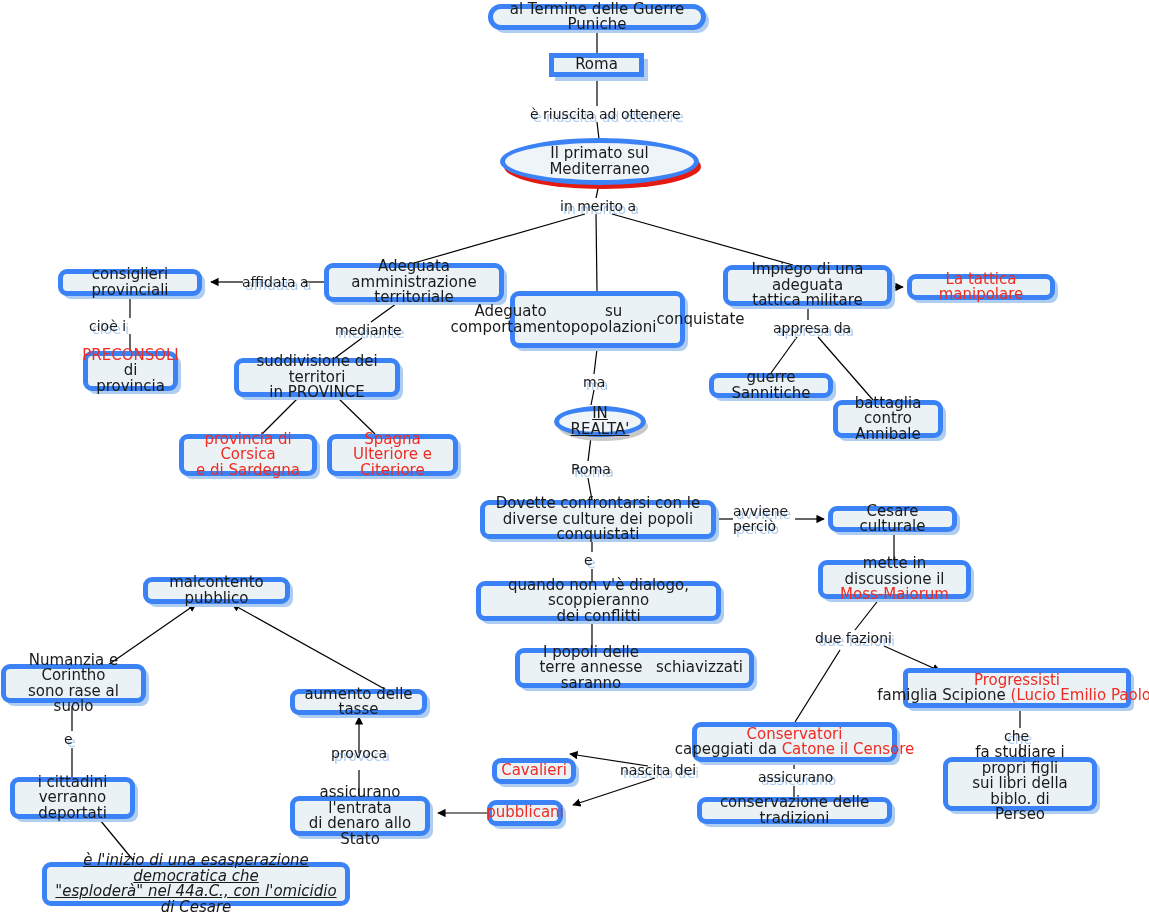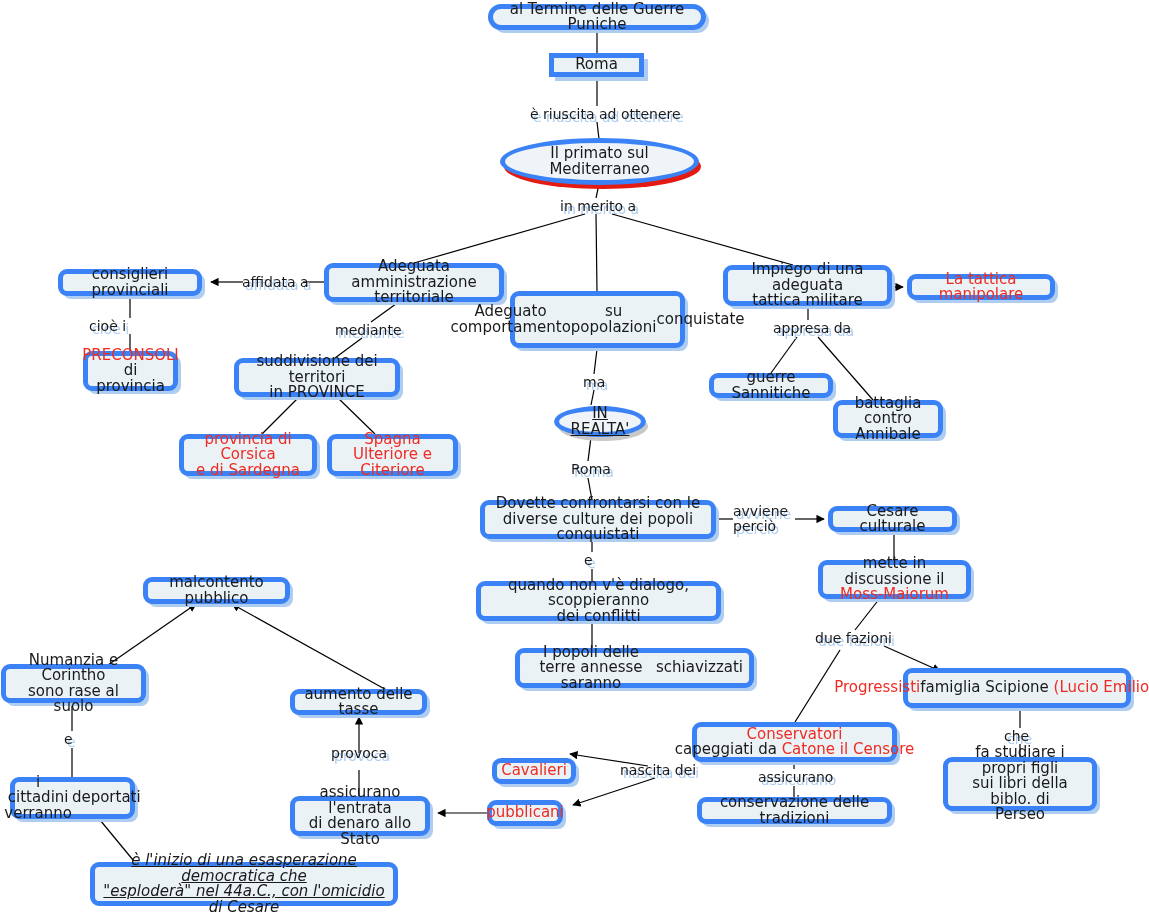--- a/index.html
+++ b/index.html
@@ -36,21 +36,21 @@
     box-shadow:4px 4px 0 -1px #aecdf0;
     z-index:5;
   }
   .node.rect{ border-radius:0; box-shadow:5px 5px 0 -1px #aecdf0; }
   .node.ellipse{
     border-radius:50%;
     box-shadow:3px 5px 0 -1px #c8c8c8;
     background:#eef4f7;
   }
   .node.ellipse.accent{ box-shadow:3px 5px 0 -1px #e31b12; }
-  .node.noshadow{ box-shadow:none;margin-left:48px; }
+  .node.noshadow{ box-shadow:none; }
   .node .red{ color:#ef2b22; }
   .node.red-text{ color:#ef2b22; }
   .node.italic{ font-style:italic; text-decoration:underline; }
   .node .ul{ text-decoration:underline; }
   .node .nw{ white-space:nowrap; }
 
   
   .link-label{
     position:absolute;
     font-size:14px;
@@ -259,21 +259,21 @@
 
   <div class="node" style="left:143px;top:577px;width:147px;height:27px;">
     <span>malcontento pubblico</span>
   </div>
 
   <div class="node" style="left:1px;top:664px;width:145px;height:39px;flex-direction:column;">
     <span>Numanzia e Corintho</span>
     <span>sono rase al suolo</span>
   </div>
 
-  <div class="node" style="left:10px;top:777px;width:125px;height:42px;flex-direction:row;">
+  <div class="node" style="left:10px;top:777px;width:125px;height:42px;flex-direction:column;">
     <span>i cittadini verranno</span>
     <span>deportati</span>
   </div>
 
   <div class="node" style="left:290px;top:689px;width:137px;height:26px;">
     <span>aumento delle tasse</span>
   </div>
 
   <div class="node" style="left:290px;top:796px;width:140px;height:40px;flex-direction:column;">
     <span>assicurano l'entrata</span>
@@ -290,21 +290,21 @@
 
   <div class="node" style="left:692px;top:722px;width:205px;height:40px;flex-direction:column;">
     <span class="red">Conservatori</span>
     <span class="nw"><span>capeggiati da </span><span class="red">Catone il Censore</span></span>
   </div>
 
   <div class="node" style="left:697px;top:797px;width:195px;height:27px;">
     <span>conservazione delle tradizioni</span>
   </div>
 
-  <div class="node" style="left:903px;top:668px;width:228px;height:40px;flex-direction:row;">
+  <div class="node" style="left:903px;top:668px;width:228px;height:40px;flex-direction:column;border-radius:6px;">
     <span class="red">Progressisti</span>
     <span class="nw"><span>famiglia Scipione </span><span class="red">(Lucio Emilio Paolo)</span></span>
   </div>
 
   <div class="node" style="left:943px;top:757px;width:154px;height:54px;flex-direction:column;">
     <span>fa studiare i propri figli</span>
     <span>sui libri della biblo. di</span>
     <span>Perseo</span>
   </div>
 

